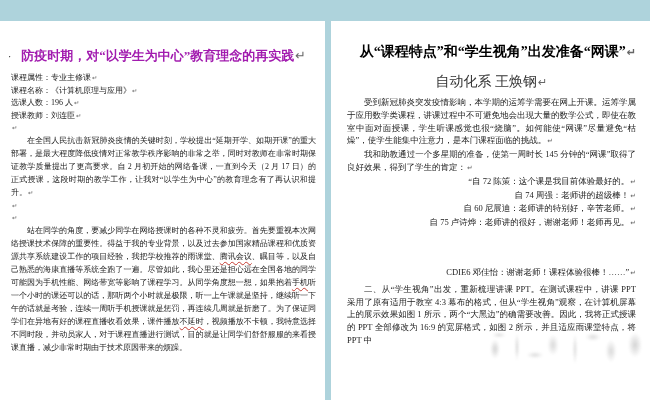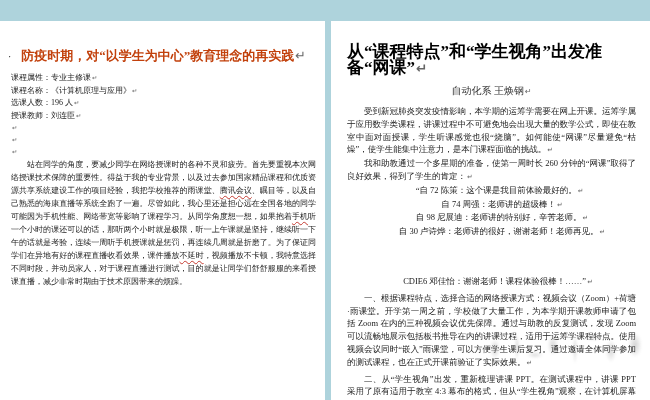--- a/index.html
+++ b/index.html
@@ -20,56 +20,56 @@
   .divider { position:absolute; left:325px; top:21px; width:6px; bottom:0; background:#aed3dc; }
 
   
   .lp-inner { padding:25px 9px 0 11px; position:relative; }
   .lp-title-row { position:relative; text-align:center; margin-bottom:7px; }
   .lp-bullet {
     position:absolute; left:-3px; top:5px;
     font-size:10px; color:#111;
   }
   .lp-title {
-    font-size:13px; font-weight:bold; color:#c2410c;
+    font-size:13px; font-weight:bold; color:#a21caf;
     letter-spacing:0px; line-height:18px; display:inline;
   }
   .meta p { font-size:8px; line-height:11.6px; color:#1b1b1b; }
   .body-p {
     font-size:8px; line-height:13px;
     text-align:justify; text-indent:2em; color:#1b1b1b;
   }
   .empty-line { font-size:8px; line-height:12px; height:12px; }
   .pilcrow {
     color:#666; font-size:0.8em; margin-left:1px;
     font-family:"DejaVu Sans",sans-serif;
   }
   .sq {
     text-decoration:underline wavy 1px #c43a30;
     text-underline-offset:2px;
   }
 
   
   .rp-inner { padding:23px 14px 0 16px; position:relative; }
   .rp-title {
-    text-align:left; font-size:17px; font-weight:bold; color:#000;
-    line-height:16px; margin-bottom:9px;
+    text-align:right; font-size:14px; font-weight:bold; color:#000;
+    line-height:16px; margin-bottom:15px;
   }
   .rp-byline {
-    text-align:center; font-size:10px; color:#333;
+    text-align:center; font-size:14px; color:#333;
     line-height:12px; margin-bottom:7px;
   }
   .rp-p {
     font-size:8.5px; line-height:12.8px;
     text-align:justify; text-indent:2em; color:#222;
   }
   .rp-sec { margin-top:3px; }
   .quote-line {
     font-size:8.5px; line-height:12.8px; color:#222;
-    padding-left:21px; text-align:center;
+    padding-left:21px; text-align:right;
   }
   .quote-line.q-first { padding-left:16px; }
   .quote-line.q-last  { padding-left:13px;margin-top:36px; }
 
   
   .watermark {
     position:absolute; left:152px; top:300px; width:168px; height:58px;
     pointer-events:none; opacity:.55; filter:blur(1.2px);
     background:
       radial-gradient(ellipse 7px 14px at 12px 28px,  rgba(110,110,110,.55), transparent 70%),
@@ -94,36 +94,36 @@
       <span class="lp-bullet">·</span>
       <span class="lp-title">防疫时期，对“以学生为中心”教育理念的再实践</span><span class="pilcrow">↵</span>
     </div>
     <div class="meta">
       <p><span>课程属性：专业主修课</span><span class="pilcrow">↵</span></p>
       <p><span>课程名称：《计算机原理与应用》</span><span class="pilcrow">↵</span></p>
       <p><span>选课人数：196 人</span><span class="pilcrow">↵</span></p>
       <p><span>授课教师：刘连臣</span><span class="pilcrow">↵</span></p>
     </div>
     <p class="empty-line"><span class="pilcrow">↵</span></p>
+    <p class="body-p"><span>在全国人民抗击新冠肺炎疫情的关键时刻，学校提出“延期开学、如期开课”的重大部署，是最大程度降低疫情对正常教学秩序影响的非常之举，同时对教师在非常时期保证教学质量提出了更高要求。自 2 月初开始的网络备课，一直到今天（2 月 17 日）的正式授课，这段时期的教学工作，让我对“以学生为中心”的教育理念有了再认识和提升。</span><span class="pilcrow">↵</span></p>
     <p class="empty-line"><span class="pilcrow">↵</span></p>
     <p class="empty-line"><span class="pilcrow">↵</span></p>
     <p class="body-p"><span>站在同学的角度，要减少同学在网络授课时的各种不灵和疲劳。首先要重视本次网络授课技术保障的重要性。得益于我的专业背景，以及过去参加国家精品课程和优质资源共享系统建设工作的项目经验，我把学校推荐的雨课堂、</span><span class="sq">腾讯会议</span><span>、瞩目等，以及自己熟悉的海康直播等系统全跑了一遍。尽管如此，我心里还是担心远在全国各地的同学可能因为手机性能、网络带宽等影响了课程学习。从同学角度想一想，如果抱着</span><span class="sq">手机</span><span>听一个小时的课还可以的话，那听两个小时就是极限，听一上午课就是坚持，继续听一下午的话就是考验，连续一周听手机授课就是惩罚，再连续几周就是折磨了。为了保证同学们在异地有好的课程直播收看效果，课件播放</span><span class="sq">不延时</span><span>，视频播放不卡顿，我特意选择不同时段，并动员家人，对于课程直播进行测试，目的就是让同学们舒舒服服的来看授课直播，减少非常时期由于技术原因带来的烦躁。</span></p>
   </div>
 </div>
 
 <div class="page page-right">
   <div class="rp-inner">
     <p class="rp-title"><span>从“课程特点”和“学生视角”出发准备“网课”</span><span class="pilcrow">↵</span></p>
     <p class="rp-byline"><span>自动化系  王焕钢</span><span class="pilcrow">↵</span></p>
     <p class="rp-p"><span>受到新冠肺炎突发疫情影响，本学期的运筹学需要在网上开课。运筹学属于应用数学类课程，讲课过程中不可避免地会出现大量的数学公式，即使在教室中面对面授课，学生听课感觉也很“烧脑”。如何能使“网课”尽量避免“枯燥”，使学生能集中注意力，是本门课程面临的挑战。</span><span class="pilcrow">↵</span></p>
-    <p class="rp-p"><span>我和助教通过一个多星期的准备，使第一周时长 260 分钟的“网课”取得了良好效果，得到了学生的肯定：</span><span class="pilcrow">↵</span></p>
+    <p class="rp-p"><span>我和助教通过一个多星期的准备，使第一周时长 145 分钟的“网课”取得了良好效果，得到了学生的肯定：</span><span class="pilcrow">↵</span></p>
     <div>
       <p class="quote-line q-first"><span>“自 72 陈策：这个课是我目前体验最好的。</span><span class="pilcrow">↵</span></p>
       <p class="quote-line"><span>自 74 周强：老师讲的超级棒！</span><span class="pilcrow">↵</span></p>
-      <p class="quote-line"><span>自 98 尼展迪：老师讲的特别好，辛苦老师。</span><span class="pilcrow">↵</span></p>
-      <p class="quote-line"><span>自 30 卢诗烨：老师讲的很好，谢谢老师！老师再见。</span><span class="pilcrow">↵</span></p>
+      <p class="quote-line"><span>自 60 尼展迪：老师讲的特别好，辛苦老师。</span><span class="pilcrow">↵</span></p>
+      <p class="quote-line"><span>自 75 卢诗烨：老师讲的很好，谢谢老师！老师再见。</span><span class="pilcrow">↵</span></p>
       <p class="quote-line q-last"><span>CDIE6 邓佳怡：谢谢老师！课程体验很棒！……”</span><span class="pilcrow">↵</span></p>
     </div>
-    <p class="rp-p rp-sec"><span>一、根据课程特点，选择合适的网络授课方式：视频会议（Zoom）+荷塘·雨课堂。开学第一周之前，学校做了大量工作，为本学期开课教师申请了包括 Zoom 在内的三种视频会议优先保障。通过与助教的反复测试，发现 Zoom 可以流畅地展示包括板书推导在内的讲课过程，适用于运筹学课程特点。使用视频会议同时“嵌入”雨课堂，可以方便学生课后复习。通过邀请全体同学参加的测试课程，也在正式开课前验证了实际效果。</span><span class="pilcrow">↵</span></p>
     <p class="rp-p rp-sec"><span>二、从“学生视角”出发，重新梳理讲课 PPT。在测试课程中，讲课 PPT 采用了原有适用于教室 4:3 幕布的格式，但从“学生视角”观察，在计算机屏幕上的展示效果如图 1 所示，两个“大黑边”的确需要改善。因此，我将正式授课的 PPT 全部修改为 16:9 的宽屏格式，如图 2 所示，并且适应雨课堂特点，将 PPT 中</span></p>
   </div>
   <div class="watermark"></div>
 </div>
 
 </body></html>

